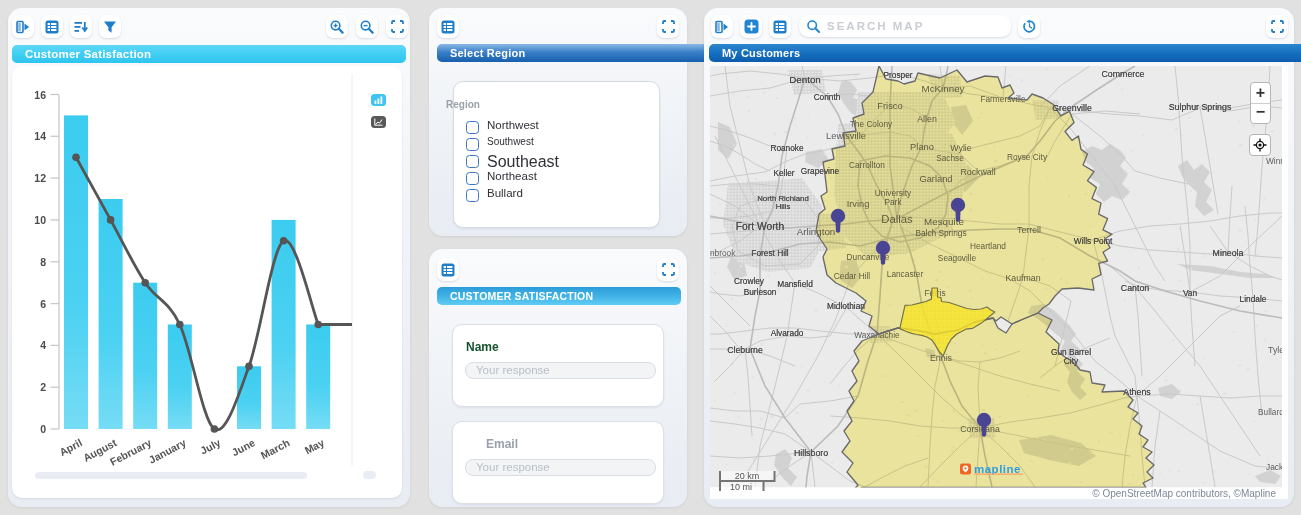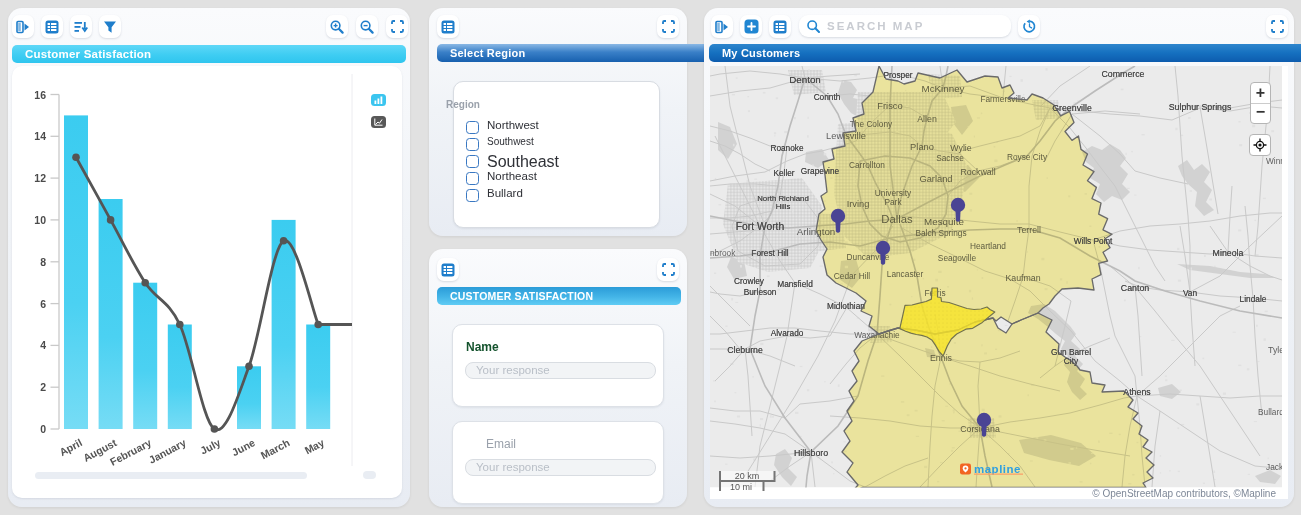--- a/index.html
+++ b/index.html
@@ -186,21 +186,21 @@
 <div class="btn" style="left:657px;top:258px;">
     <svg width="13" height="13" viewBox="0 0 13 13">
       <path d="M1 4 V2.2 Q1 1 2.2 1 H4 M9 1 H10.8 Q12 1 12 2.2 V4 M12 9 V10.8 Q12 12 10.8 12 H9 M4 12 H2.2 Q1 12 1 10.8 V9" fill="none" stroke="#1f7ecb" stroke-width="1.8"></path>
     </svg>
   </div>
 <div class="hdr" style="left:437px;top:287px;width:244px;font-size:10.5px;background:linear-gradient(180deg,#2b9cd8 0%,#41b2e6 50%,#60ccf4 100%);">CUSTOMER SATISFACTION</div>
 <div class="card" style="left:452px;top:324px;width:210px;height:81px;border:1px solid #dde1e7;box-shadow:0 1px 2px rgba(150,160,175,0.2);"></div>
 <div style="position:absolute;left:466px;top:340px;font-size:12px;font-weight:bold;color:#14532d;">Name</div>
 <div style="position:absolute;left:465px;top:362px;width:179px;height:15px;background:#f2f4f6;border:1px solid #d9dde2;border-radius:8px;font-size:11.5px;color:#b9bfc7;line-height:15px;padding-left:10px;">Your response</div>
 <div class="card" style="left:452px;top:421px;width:210px;height:81px;border:1px solid #dde1e7;box-shadow:0 1px 2px rgba(150,160,175,0.2);"></div>
-<div style="position:absolute;left:466px;top:437px;font-size:12px;font-weight:normal;color:#9aa1ab;padding-left:20px;">Email</div>
+<div style="position:absolute;left:466px;top:437px;font-size:12px;font-weight:bold;color:#9aa1ab;padding-left:20px;">Email</div>
 <div style="position:absolute;left:465px;top:459px;width:179px;height:15px;background:#f2f4f6;border:1px solid #d9dde2;border-radius:8px;font-size:11.5px;color:#b9bfc7;line-height:15px;padding-left:10px;">Your response</div>
 
 <div class="panel" style="left:704px;top:8px;width:590px;height:499px;"></div>
 <div class="btn" style="left:711px;top:15px;">
     <svg width="14" height="14" viewBox="0 0 14 14">
       <rect x="1" y="1.5" width="6" height="11" rx="1" fill="none" stroke="#1f7ecb" stroke-width="1.6"></rect>
       <rect x="2.2" y="3" width="2.6" height="8" fill="#1f7ecb" opacity=".55"></rect>
       <path d="M8.5 3.5 L13 7 L8.5 10.5 Z" fill="#1f7ecb"></path>
     </svg>
   </div>

